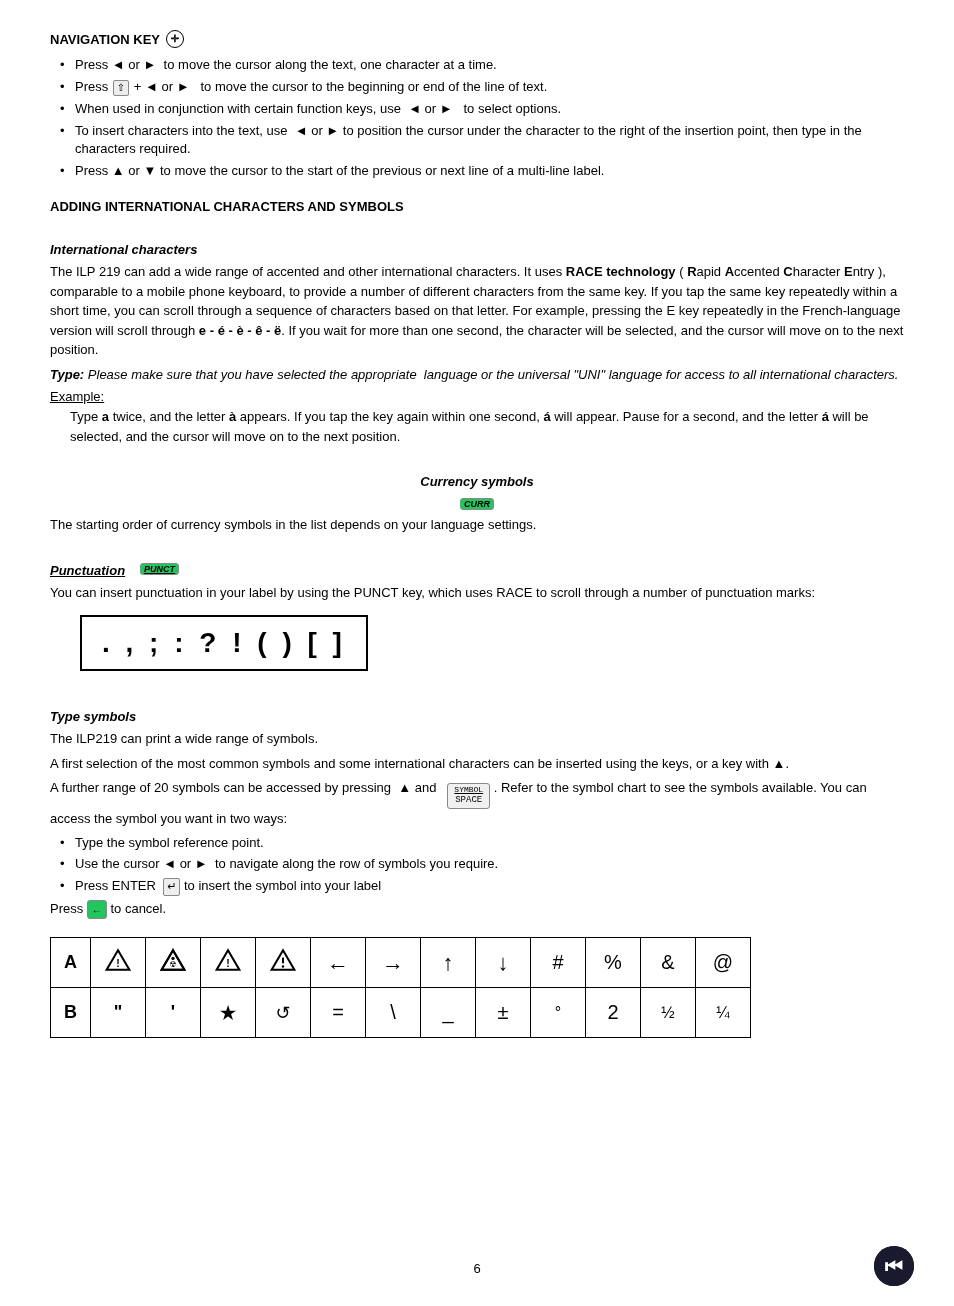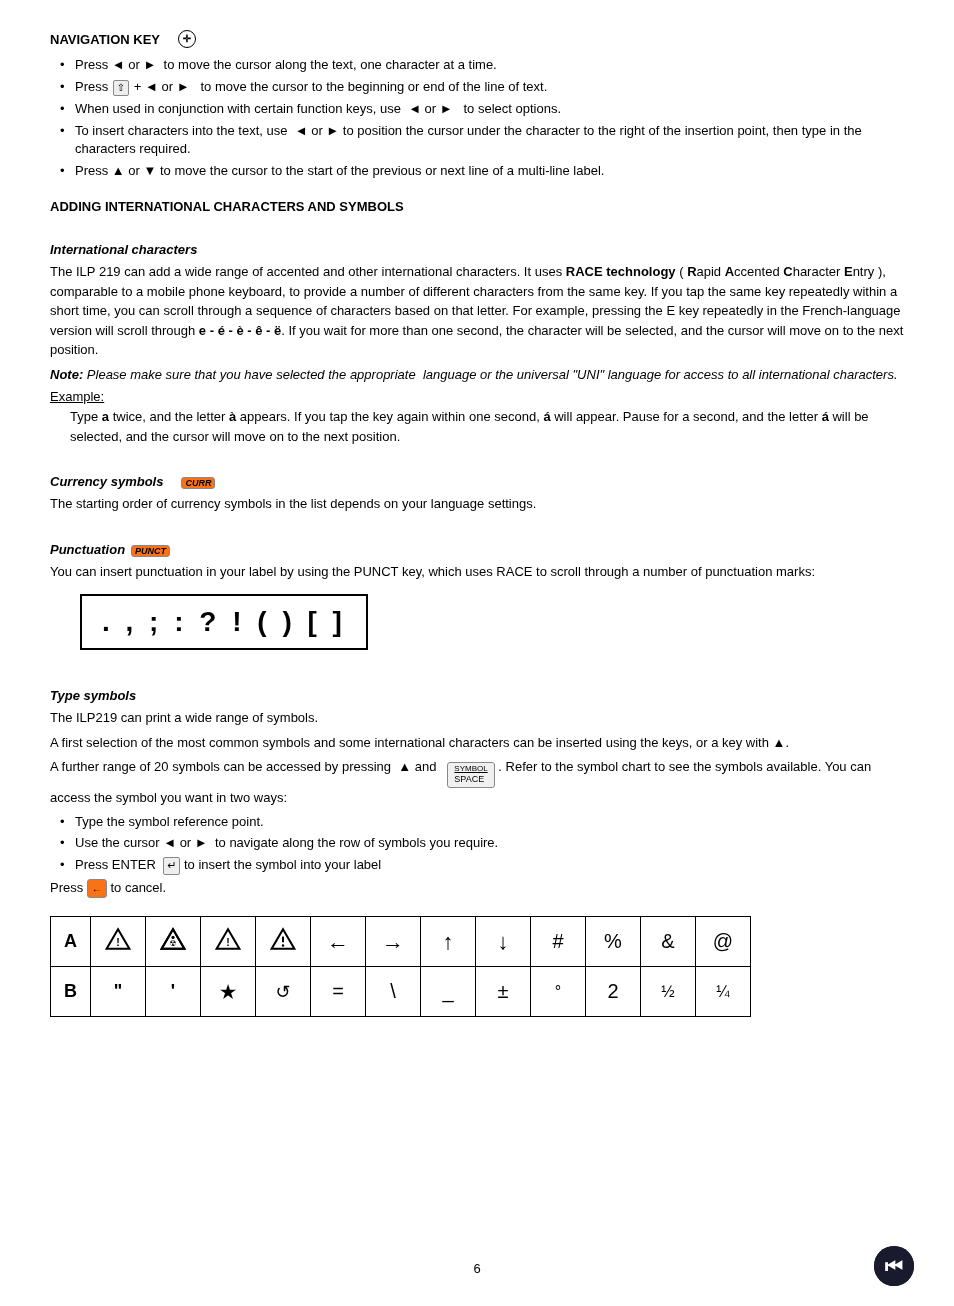--- a/index.html
+++ b/index.html
@@ -16,21 +16,21 @@
 
     .section { margin-bottom: 18px; }
 
     .section-title {
       font-weight: bold;
       font-size: 13px;
       text-transform: uppercase;
       margin-bottom: 8px;
       display: flex;
       align-items: center;
-      gap: 18px;
+      gap: 6px;
     }
 
     ul.bullet-list {
       list-style: none;
       padding-left: 10px;
     }
 
     ul.bullet-list li {
       padding-left: 15px;
       position: relative;
@@ -78,21 +78,21 @@
       padding-left: 20px;
       line-height: 1.5;
     }
 
     .key-badge {
       display: inline-block;
       border: 1px solid #888;
       border-radius: 3px;
       padding: 1px 4px;
       font-size: 10px;
-      background: #f97316;
+      background: #22c55e;
       font-family: Arial, sans-serif;
     }
 
     .key-badge-small {
       font-size: 9px;
       padding: 0px 3px;
     }
 
     .punct-box {
       border: 2px solid #000;
@@ -100,26 +100,28 @@
       padding: 10px 20px;
       margin: 8px 0 10px 30px;
       font-size: 28px;
       font-weight: bold;
       letter-spacing: 4px;
     }
 
     .symbol-space-key {
       display: inline-flex;
       flex-direction: column;
+      align-items: center;
       border: 1px solid #888;
       border-radius: 3px;
       padding: 1px 6px;
       font-size: 9px;
       background: #f0f0f0;
       line-height: 1.3;
+      font-family: Liberation Mono, monospace;
     }
 
     .symbol-space-key .top-label {
       font-size: 8px;
       text-decoration: underline;
     }
 
     
     .symbol-table {
       border-collapse: collapse;
@@ -206,40 +208,40 @@
   <div class="section-title">
     <span>ADDING INTERNATIONAL CHARACTERS AND SYMBOLS</span>
   </div>
 
   <div>
     <div class="subsection-title">International characters</div>
     <p class="body-text">
       The ILP 219 can add a wide range of accented and other international characters. It uses <strong>RACE technology</strong> ( <strong>R</strong>apid <strong>A</strong>ccented <strong>C</strong>haracter <strong>E</strong>ntry ), comparable to a mobile phone keyboard, to provide a number of different characters from the same key. If you tap the same key repeatedly within a short time, you can scroll through a sequence of characters based on that letter. For example, pressing the E key repeatedly in the French-language version will scroll through <strong>e - é - è - ê - ë</strong>. If you wait for more than one second, the character will be selected, and the cursor will move on to the next position.
     </p>
     <p class="note-text">
-      <strong>Note:</strong> <em>Please make sure that you have selected the appropriate &nbsp;language or the universal "UNI" language for access to all international characters.</em>
+      <strong>Type:</strong> <em>Please make sure that you have selected the appropriate &nbsp;language or the universal "UNI" language for access to all international characters.</em>
     </p>
     <span class="example-label">Example:</span>
     <p class="example-text">
       Type <strong>a</strong> twice, and the letter <strong>à</strong> appears. If you tap the key again within one second, <strong>á</strong> will appear. Pause for a second, and the letter <strong>á</strong> will be selected, and the cursor will move on to the next position.
     </p>
   </div>
 
   <div style="margin-top:12px;">
-    <div class="subsection-title" style="display:flex; align-items:flex-end; gap:18px;">
+    <div class="subsection-title" style="display:flex; align-items:center; gap:9px;flex-direction:column;">
       <em><strong>Currency symbols</strong></em>
       <span class="key-badge key-badge-small">CURR</span>
     </div>
     <p class="body-text">
       The starting order of currency symbols in the list depends on your language settings.
     </p>
   </div>
 
   <div style="margin-top:12px;">
-    <div class="subsection-title" style="display:flex; align-items:flex-end; gap:6px;">
+    <div class="subsection-title" style="display:flex; align-items:flex-start; gap:15px;text-decoration:underline;">
       <em><strong>Punctuation</strong></em>
       <span class="key-badge key-badge-small">PUNCT</span>
     </div>
     <p class="body-text">
       You can insert punctuation in your label by using the PUNCT key, which uses RACE to scroll through a number of punctuation marks:
     </p>
     <div class="punct-box">
       . , ; : ? ! ( ) [ ]
     </div>
   </div>

